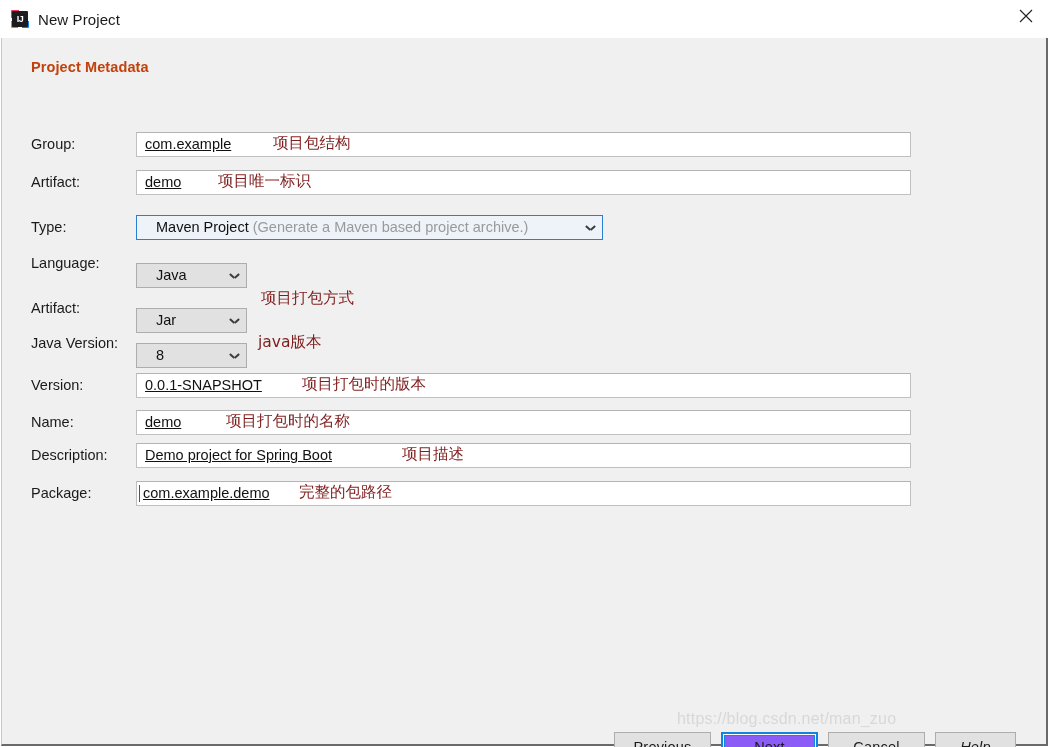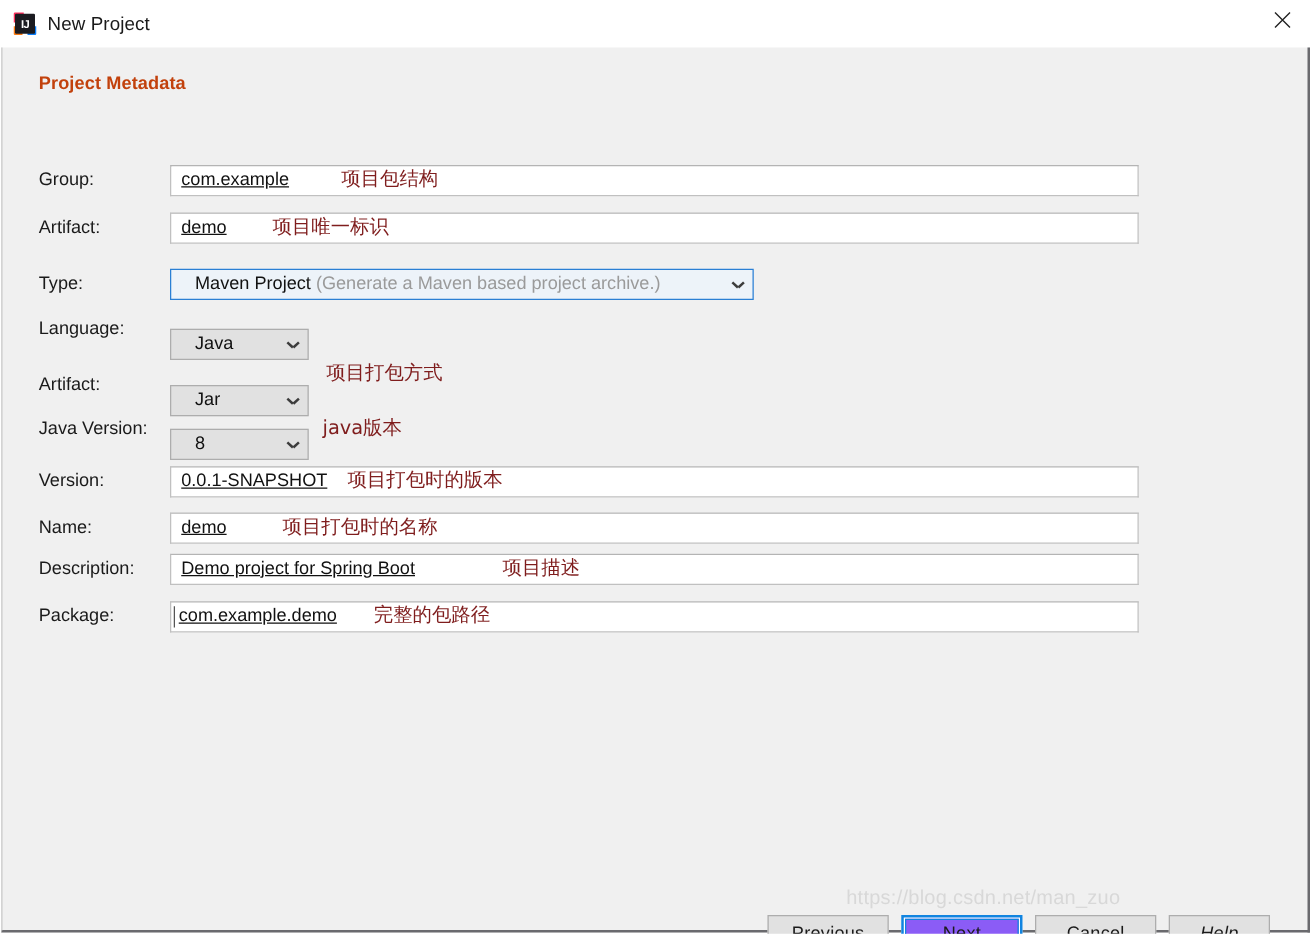--- a/index.html
+++ b/index.html
@@ -315,21 +315,21 @@
       <div class="combo small">
         <span>8</span>
         <span class="chev"></span>
       </div>
       <div class="note" style="left:256px; top:4px">java版本</div>
     </div>
 
     <div class="row" style="top:335px">
       <div class="label">Version:</div>
       <div class="field wide">0.0.1-SNAPSHOT</div>
-      <div class="note" style="left:276px; top:4px">项目打包时的版本</div>
+      <div class="note" style="left:300px; top:4px">项目打包时的版本</div>
     </div>
 
     <div class="row" style="top:372px">
       <div class="label">Name:</div>
       <div class="field wide">demo</div>
       <div class="note" style="left:224px; top:4px">项目打包时的名称</div>
     </div>
 
     <div class="row" style="top:405px">
       <div class="label">Description:</div>

